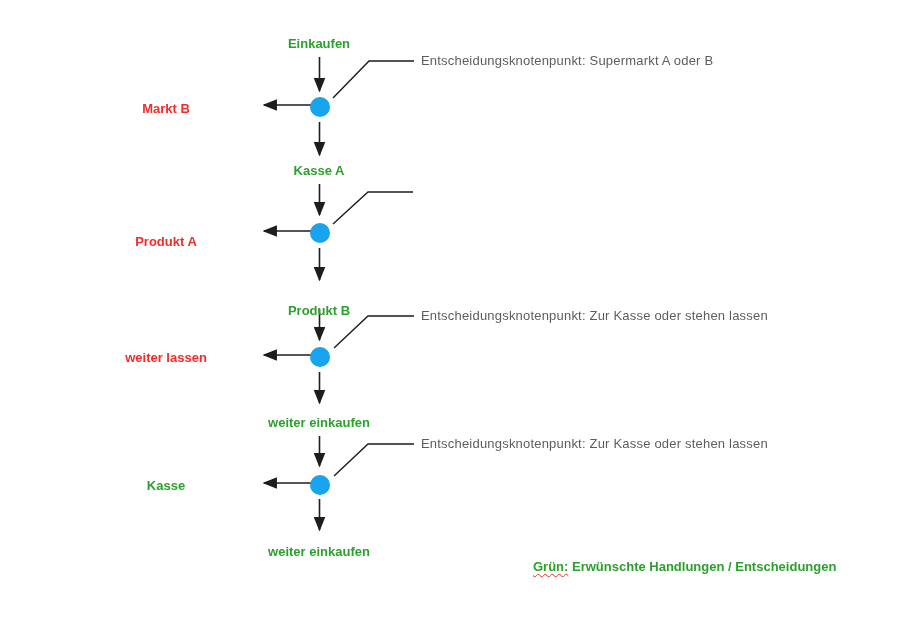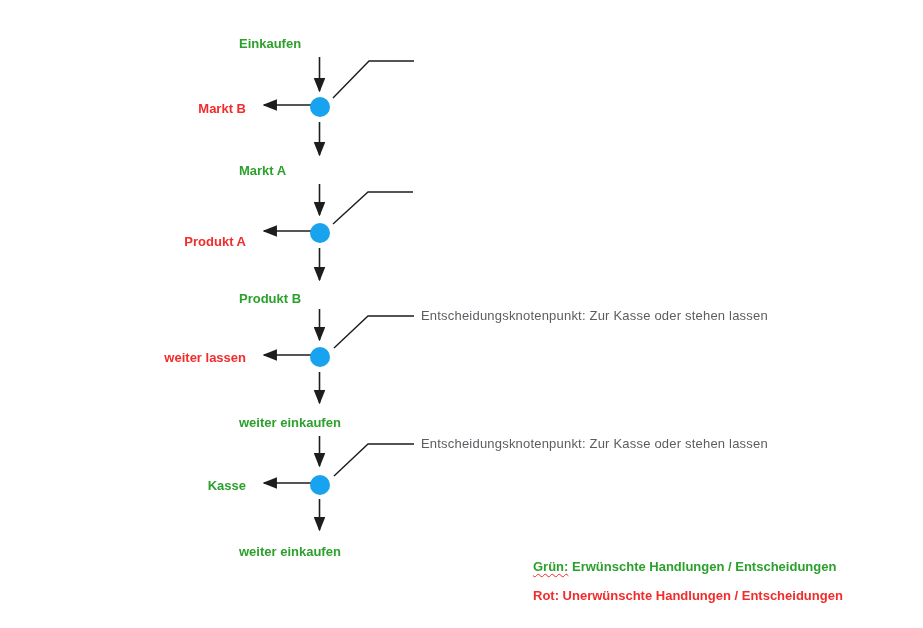--- a/index.html
+++ b/index.html
@@ -9,22 +9,22 @@
   .canvas{
     position:relative;width:923px;height:628px;background:var(--bg);
     font-family:"Liberation Sans", sans-serif;overflow:hidden;
   }
   svg.gfx{position:absolute;left:0;top:0;width:923px;height:628px;}
   svg.gfx .ln{stroke:var(--line);stroke-width:1.6;fill:none;}
   svg.gfx .cl{stroke:var(--line);stroke-width:1.4;fill:none;}
   svg.gfx .ah{fill:var(--line);}
   svg.gfx .node{fill:var(--blue);}
   .lbl{position:absolute;font-size:13px;font-weight:bold;line-height:14px;white-space:nowrap;}
-  .top-label{left:239px;width:160px;color:var(--green);}
-  .left-label{left:86px;width:160px;text-align:right;}
+  .top-label{left:239px;width:160px;text-align:center;color:var(--green);}
+  .left-label{left:86px;width:160px;text-align:center;}
   .c-red{color:var(--red);}
   .c-green{color:var(--green);}
   .annotation{
     position:absolute;left:421px;font-size:13px;font-weight:400;color:var(--gray);
     letter-spacing:.2px;white-space:pre;line-height:14px;
   }
   .legend-line{position:absolute;left:533px;font-size:13px;font-weight:bold;white-space:nowrap;line-height:14px;}
   .squiggle{text-decoration:underline wavy var(--red);text-decoration-thickness:1px;text-underline-offset:2px;}
 </style>
 </head>
@@ -58,32 +58,32 @@
     <circle class="node" cx="320" cy="357" r="10"></circle>
 
     <line class="ln" x1="319.5" y1="436" x2="319.5" y2="466" marker-end="url(#arrow)"></line>
     <line class="ln" x1="311" y1="483" x2="264" y2="483" marker-end="url(#arrow)"></line>
     <polyline class="cl" points="334,476 368,444 414,444"></polyline>
     <line class="ln" x1="319.5" y1="499" x2="319.5" y2="530" marker-end="url(#arrow)"></line>
     <circle class="node" cx="320" cy="485" r="10"></circle>
   </svg>
 
   <div class="lbl top-label" style="top:37px">Einkaufen</div>
-  <div class="lbl top-label" style="top:164px">Markt A</div>
-  <div class="lbl top-label" style="top:292px">Produkt B</div>
+  <div class="lbl top-label" style="top:164px">Kasse A</div>
+  <div class="lbl top-label" style="top:304px">Produkt B</div>
   <div class="lbl top-label" style="top:416px">weiter einkaufen</div>
   <div class="lbl top-label" style="top:545px">weiter einkaufen</div>
 
   <div class="lbl left-label c-red" style="top:102px">Markt B</div>
   <div class="lbl left-label c-red" style="top:235px">Produkt A</div>
   <div class="lbl left-label c-red" style="top:351px">weiter lassen</div>
   <div class="lbl left-label c-green" style="top:479px">Kasse</div>
 
+  <div class="annotation" style="top:54px">Entscheidungsknotenpunkt: Supermarkt A oder B</div>
   <div class="annotation" style="top:309px">Entscheidungsknotenpunkt: Zur Kasse oder stehen lassen</div>
   <div class="annotation" style="top:437px">Entscheidungsknotenpunkt: Zur Kasse oder stehen lassen</div>
 
   <div class="legend-line" style="top:560px">
     <span class="c-green squiggle">Grün:</span>
     <span class="c-green">Erwünschte Handlungen / Entscheidungen</span>
   </div>
-  <div class="legend-line c-red" style="top:589px">Rot: Unerwünschte Handlungen / Entscheidungen</div>
 
 </div>
 
 </body></html>

